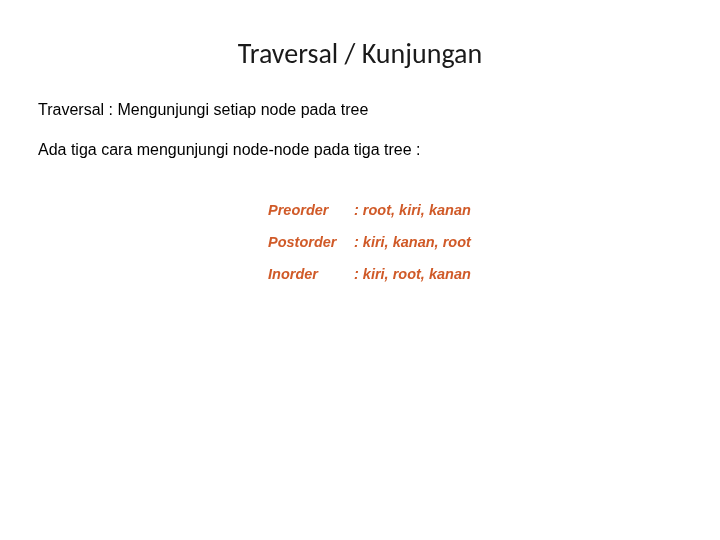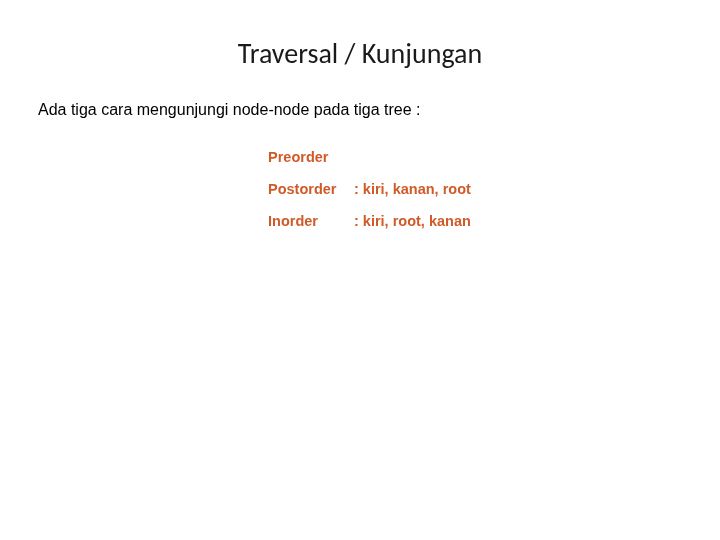--- a/index.html
+++ b/index.html
@@ -25,46 +25,49 @@
       margin-left: 90px;
       margin-right: 90px;
     }
     .body-text {
       font-size: 16px;
       color: #000000;
       margin-bottom: 18px;
       line-height: 1.4;
     }
     .orders {
-      margin-top: 28px;
+      margin-top: 40px;
       margin-left: 230px;
+      font-style: italic;
     }
     .order-row {
       display: flex;
       margin-bottom: 16px;
       font-size: 14.5px;
       font-weight: bold;
       color: #d05a28;
     }
     .order-label {
       width: 86px;
       flex-shrink: 0;
     }
     .order-value {
     }
   </style>
 </head>
 <body>
 
 <div class="slide">
   <h1 class="title">Traversal / Kunjungan</h1>
+  <p class="body-text">Traversal : Mengunjungi setiap node pada tree</p>
   <p class="body-text">Ada tiga cara mengunjungi node-node pada tiga tree :</p>
   <div class="orders">
     <div class="order-row">
       <span class="order-label">Preorder</span>
+      <span class="order-value">: root, kiri, kanan</span>
     </div>
     <div class="order-row">
       <span class="order-label">Postorder</span>
       <span class="order-value">: kiri, kanan, root</span>
     </div>
     <div class="order-row">
       <span class="order-label">Inorder</span>
       <span class="order-value">: kiri, root, kanan</span>
     </div>
   </div>

